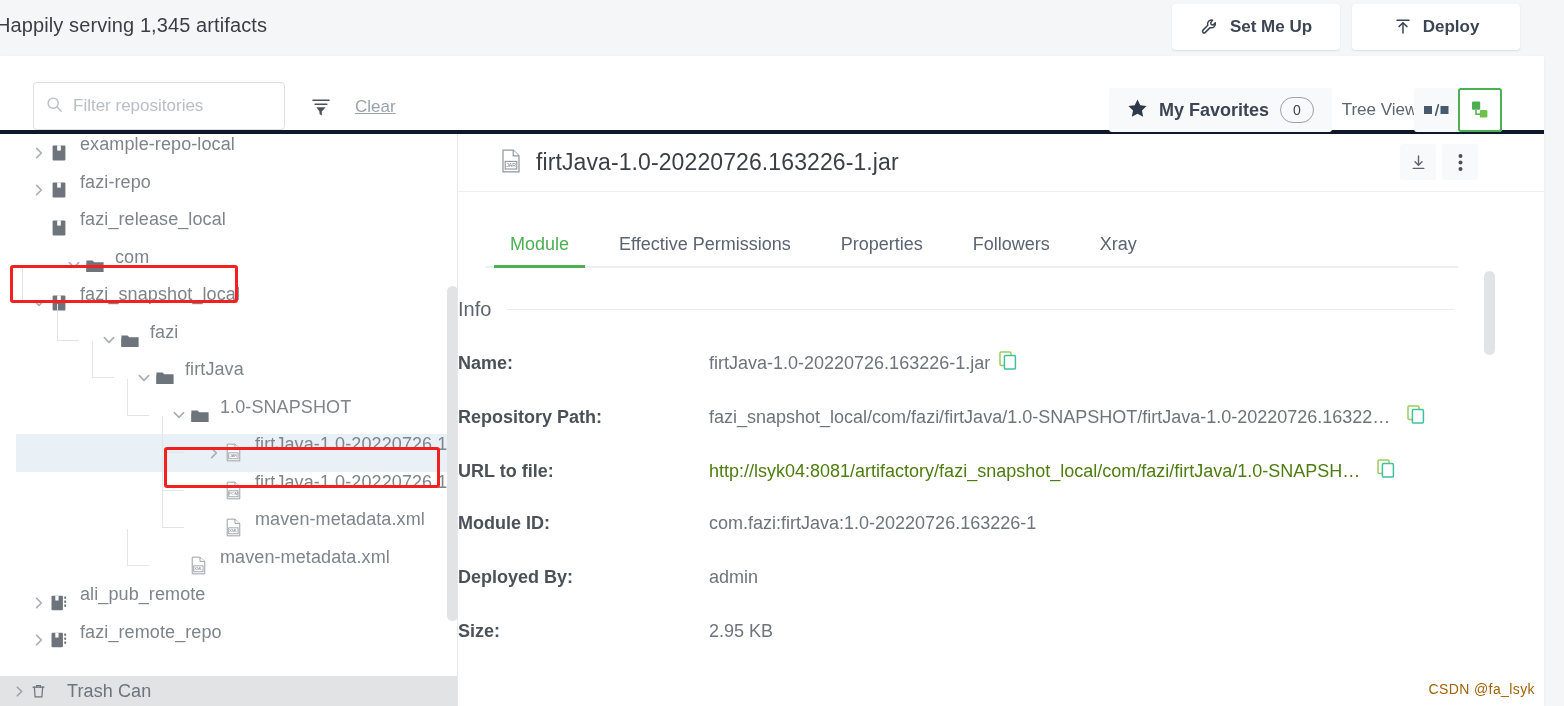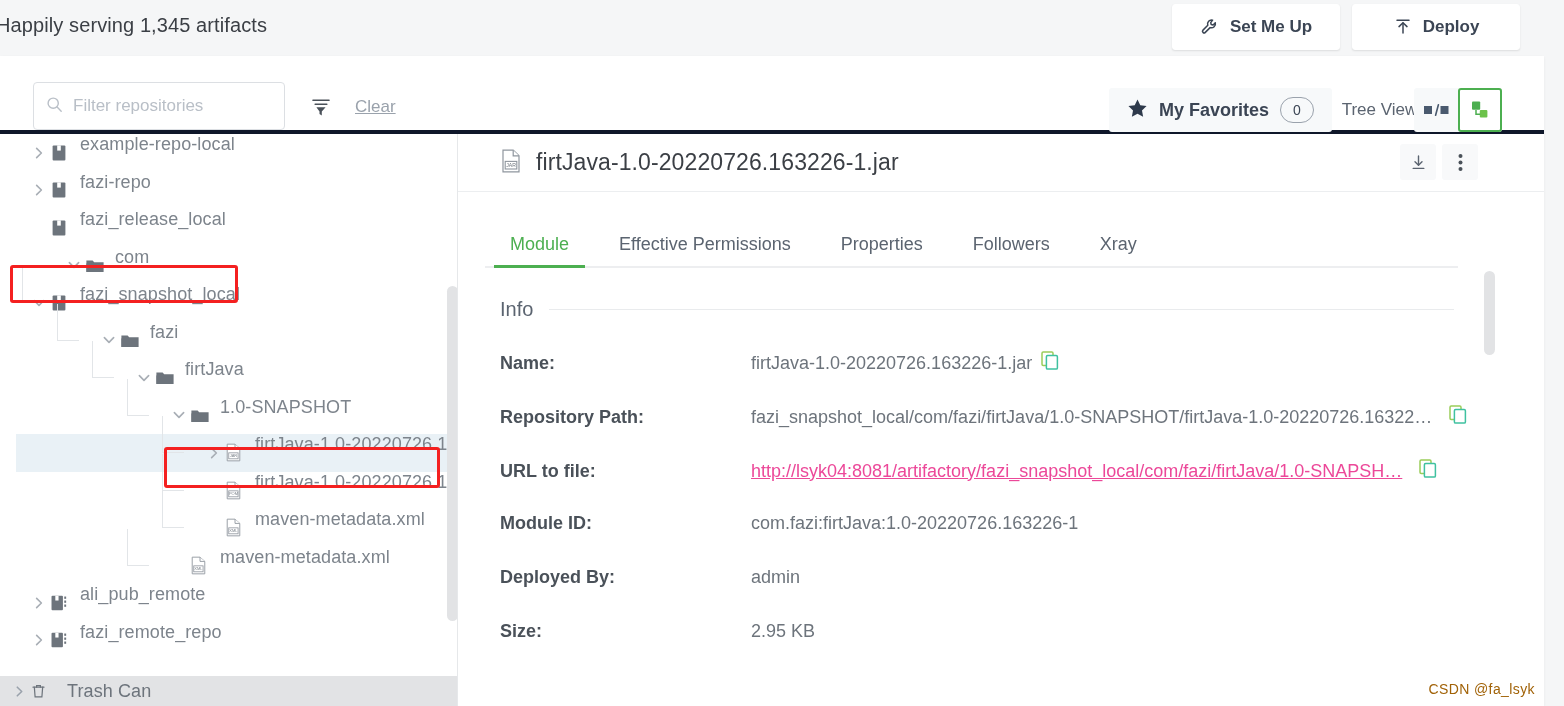--- a/index.html
+++ b/index.html
@@ -214,21 +214,21 @@
     font-size: 18px; color: #5b6470;
     cursor: pointer; white-space: nowrap;
   }
   .tab.active { color: #4caf50; }
   .tab.active::after {
     content: ""; position: absolute;
     left: 9px; right: 9px; bottom: 0;
     height: 3px; background: #4caf50; z-index: 2;
   }
 
-  .info-area { position: relative; padding-left: 42px; margin-top: 30px; }
+  .info-area { position: relative; margin-top: 30px; }
   .info-head {
     display: flex; align-items: center; gap: 16px;
     padding-right: 90px;
   }
   .info-head .ttl { font-size: 20px; color: #5b6470; white-space: nowrap; }
   .info-head .rule { flex: 1; height: 1px; background: #e9ebed; }
 
   .kv-list { margin-top: 30px; }
   .kv-row {
     display: flex; align-items: baseline;
@@ -644,21 +644,21 @@
                 <span>fazi_snapshot_local/com/fazi/firtJava/1.0-SNAPSHOT/firtJava-1.0-20220726.16322…</span>
                 <span class="copy-ic" style="margin-left: 8px;"><svg width="18" height="19" viewBox="0 0 18 19" fill="none">
                     <rect x="1" y="1" width="11" height="13.5" rx="1.2" stroke="#9acd5a" stroke-width="1.5"></rect>
                     <rect x="5.4" y="4.6" width="11" height="13.5" rx="1.2" fill="#ffffff" stroke="#3fc1a0" stroke-width="1.5"></rect>
                   </svg></span>
               </div>
             </div>
             <div class="kv-row">
               <div class="kv-key">URL to file:</div>
               <div class="kv-val">
-                <span class="link" style="color: #ec4899; text-decoration: underline;">http://lsyk04:8081/artifactory/fazi_snapshot_local/com/fazi/firtJava/1.0-SNAPSH…</span>
+                <span class="link" style="color: #4d7c0f; ">http://lsyk04:8081/artifactory/fazi_snapshot_local/com/fazi/firtJava/1.0-SNAPSH…</span>
                 <span class="copy-ic" style="margin-left: 8px;"><svg width="18" height="19" viewBox="0 0 18 19" fill="none">
                     <rect x="1" y="1" width="11" height="13.5" rx="1.2" stroke="#9acd5a" stroke-width="1.5"></rect>
                     <rect x="5.4" y="4.6" width="11" height="13.5" rx="1.2" fill="#ffffff" stroke="#3fc1a0" stroke-width="1.5"></rect>
                   </svg></span>
               </div>
             </div>
             <div class="kv-row">
               <div class="kv-key">Module ID:</div>
               <div class="kv-val">
                 <span>com.fazi:firtJava:1.0-20220726.163226-1</span>

